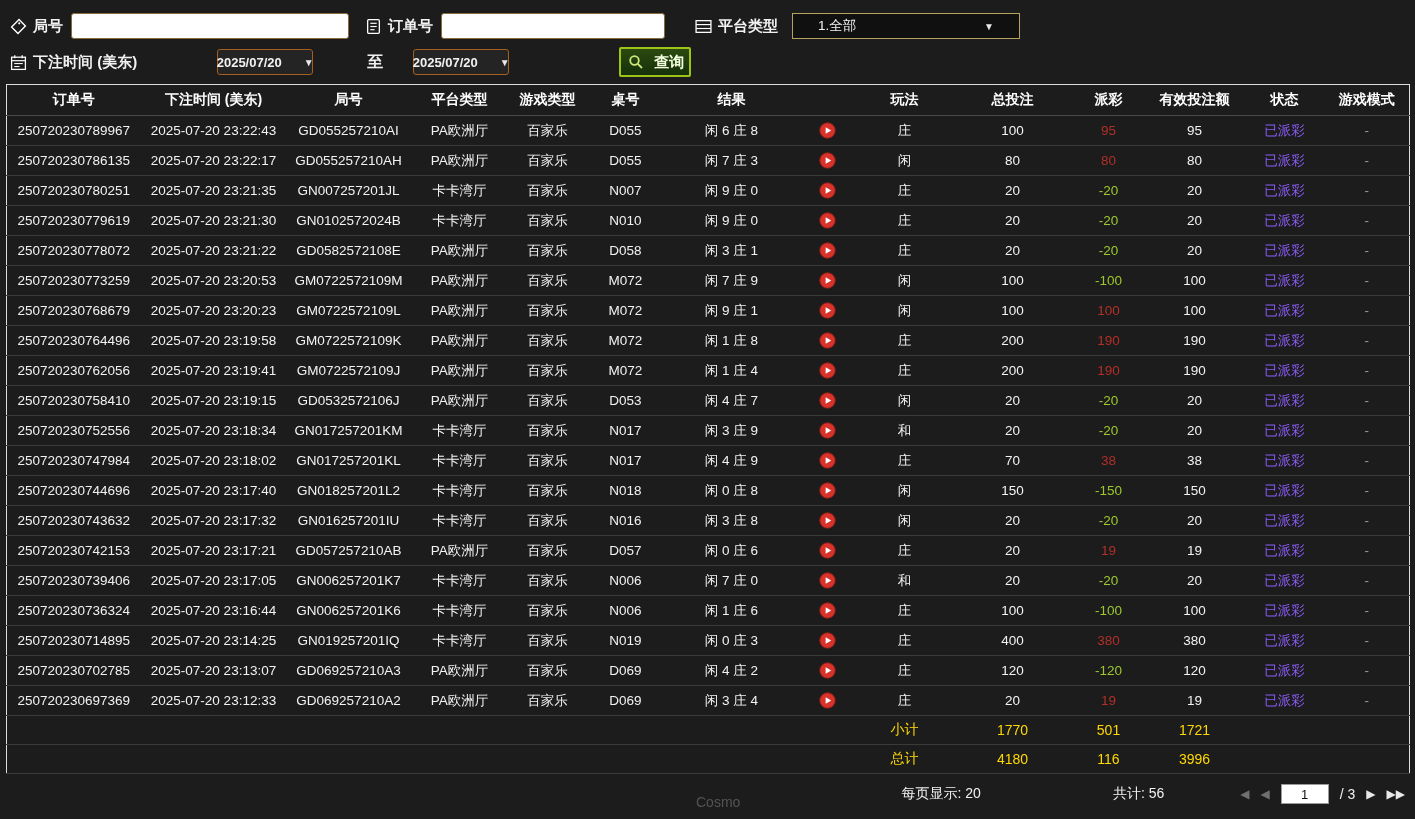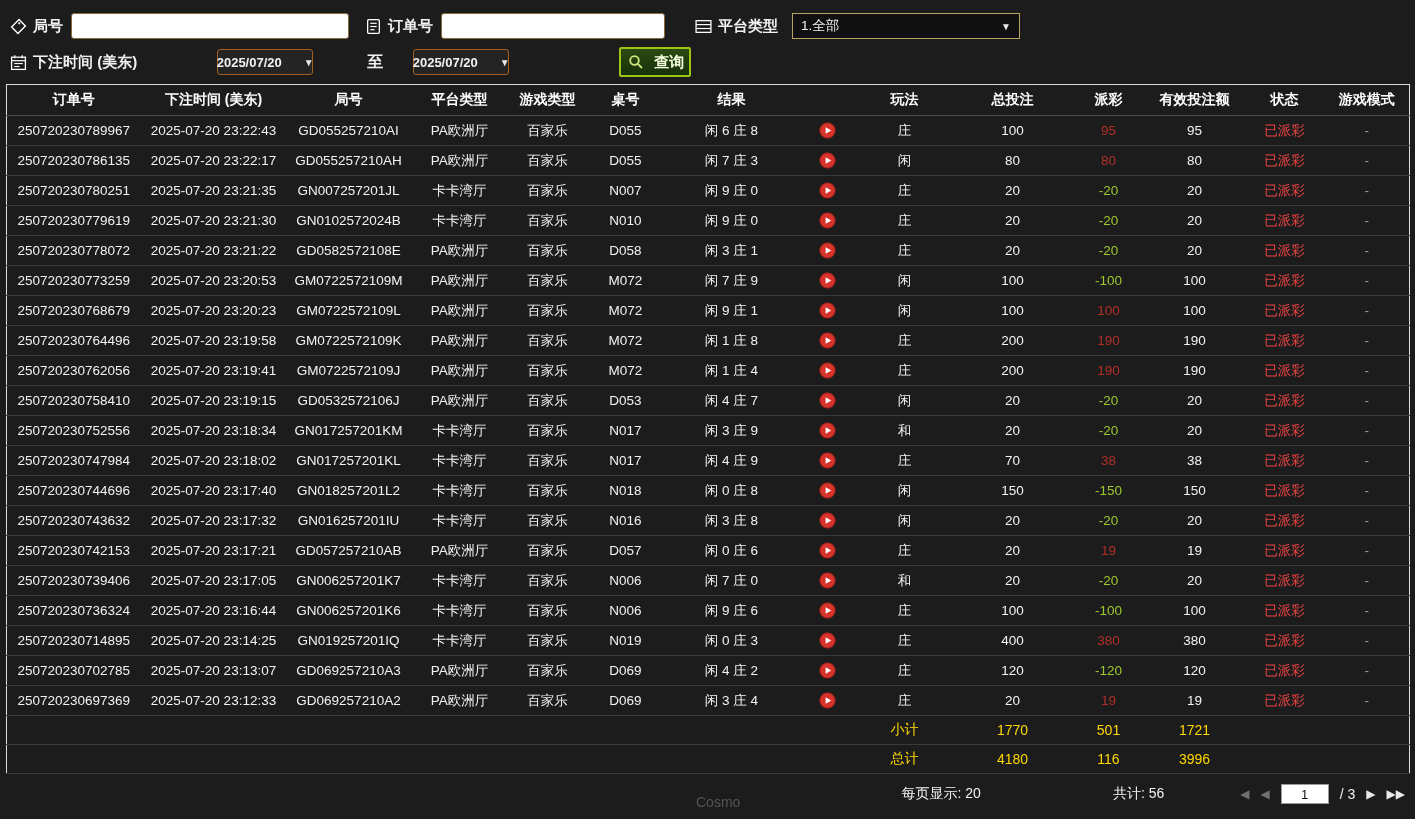--- a/index.html
+++ b/index.html
@@ -6,36 +6,36 @@
   body{width:1415px;height:819px;background:#1c1c1c;font-family:"Liberation Sans","DejaVu Sans",sans-serif;color:#f1f1f1;overflow:hidden;position:relative;}
   .filters{padding:8px 8px 0;height:84px;box-sizing:border-box;}
   .frow{display:flex;align-items:center;height:36px;}
   .ficon{width:20px;height:18px;display:inline-flex;align-items:center;justify-content:center;margin-right:5px;flex:0 0 auto;}
   .flabel{font-size:15px;font-weight:bold;white-space:nowrap;}
   .txt-input{height:26px;background:#fff;border:1px solid #8a6a3a;border-radius:3px;margin-left:8px;padding:0 6px;font-size:13px;color:#222;outline:none;box-sizing:border-box;}
   #round-input{width:278px;}
   #order-input{width:224px;}
   .g1{margin-left:14px;}
   .g2{margin-left:28px;}
-  .select{width:228px;height:26px;margin-left:14px;background:#101010;border:1px solid #b5a25e;display:flex;align-items:center;justify-content:space-between;padding:0 8px;font-size:13.5px;cursor:pointer;box-sizing:border-box;}
+  .select{width:228px;height:26px;margin-left:14px;background:#101010;border:1px solid #b5a25e;display:flex;align-items:center;justify-content:space-between;padding:0 25px;font-size:13.5px;cursor:pointer;box-sizing:border-box;}
   .arrow{font-size:10px;color:#e8e8e8;}
   .date-btn{width:96px;height:26px;background:#242424;border:1px solid #a55f1e;border-radius:3px;display:flex;align-items:center;justify-content:center;gap:22px;font-size:13px;font-weight:bold;cursor:pointer;box-sizing:border-box;}
   .to-label{font-size:16px;font-weight:bold;}
   .search-btn{width:72px;height:30px;border:2px solid #9dc417;border-radius:2px;background:linear-gradient(180deg,#2c4a10,#16300a);display:flex;align-items:center;justify-content:center;gap:3px;font-size:15px;font-weight:bold;color:#f4ffe0;cursor:pointer;box-sizing:border-box;}
   .m-date1{margin-left:80px;}
   .m-to{margin-left:54px;}
   .m-date2{margin-left:30px;}
   .m-search{margin-left:110px;}
   .table-wrap{margin:0 6px;}
   table{width:1403px;border-collapse:collapse;table-layout:fixed;border:1px solid #dcdcdc;}
   th{height:30px;font-size:14px;font-weight:bold;color:#fff;text-align:center;border-bottom:1px solid #4a4a4a;padding:0 2px;overflow:hidden;white-space:nowrap;}
   td{height:29px;font-size:13.5px;color:#f2f2f2;text-align:center;border-bottom:1px solid #3a3a3a;padding:0 2px;overflow:hidden;white-space:nowrap;}
   td.win{color:#b03028;}
   td.loss{color:#9dc92e;}
-  td.status{color:#ef4444;}
+  td.status{color:#8b5cf6;}
   td.mode{color:#9a9a9a;}
   tr.sum-row td{height:28px;}
   td.sum-label,td.sum{color:#ffd800;font-weight:normal;font-size:14px;}
   .play-btn{display:inline-flex;vertical-align:middle;cursor:pointer;}
   .footer{height:40px;margin:0 8px;display:flex;align-items:center;font-size:14px;position:relative;}
   .watermark{position:absolute;left:688px;top:20px;color:#666;font-size:14px;opacity:.75;}
   .spacer{flex:1;}
   .total-count{margin-left:132px;text-align:right;}
   .pagination{margin-left:76px;display:flex;align-items:center;gap:11px;margin-right:2px;}
   .pg{cursor:pointer;font-size:12px;}
@@ -495,21 +495,21 @@
             <td class="status">已派彩</td>
             <td class="mode">-</td>
           </tr>
           <tr>
             <td>250720230736324</td>
             <td>2025-07-20 23:16:44</td>
             <td>GN006257201K6</td>
             <td>卡卡湾厅</td>
             <td>百家乐</td>
             <td>N006</td>
-            <td>闲 9 庄 6</td>
+            <td>闲 1 庄 6</td>
             <td><span class="play-btn">
                 <svg width="17" height="17" viewBox="0 0 18 18">
                   <circle cx="9" cy="9" r="8.2" fill="#d7332b" stroke="#8c1d18" stroke-width="1"></circle>
                   <polygon points="7,5.5 13,9 7,12.5" fill="#fff"></polygon>
                 </svg>
               </span></td>
             <td>庄</td>
             <td>100</td>
             <td class="loss">-100</td>
             <td>100</td>

